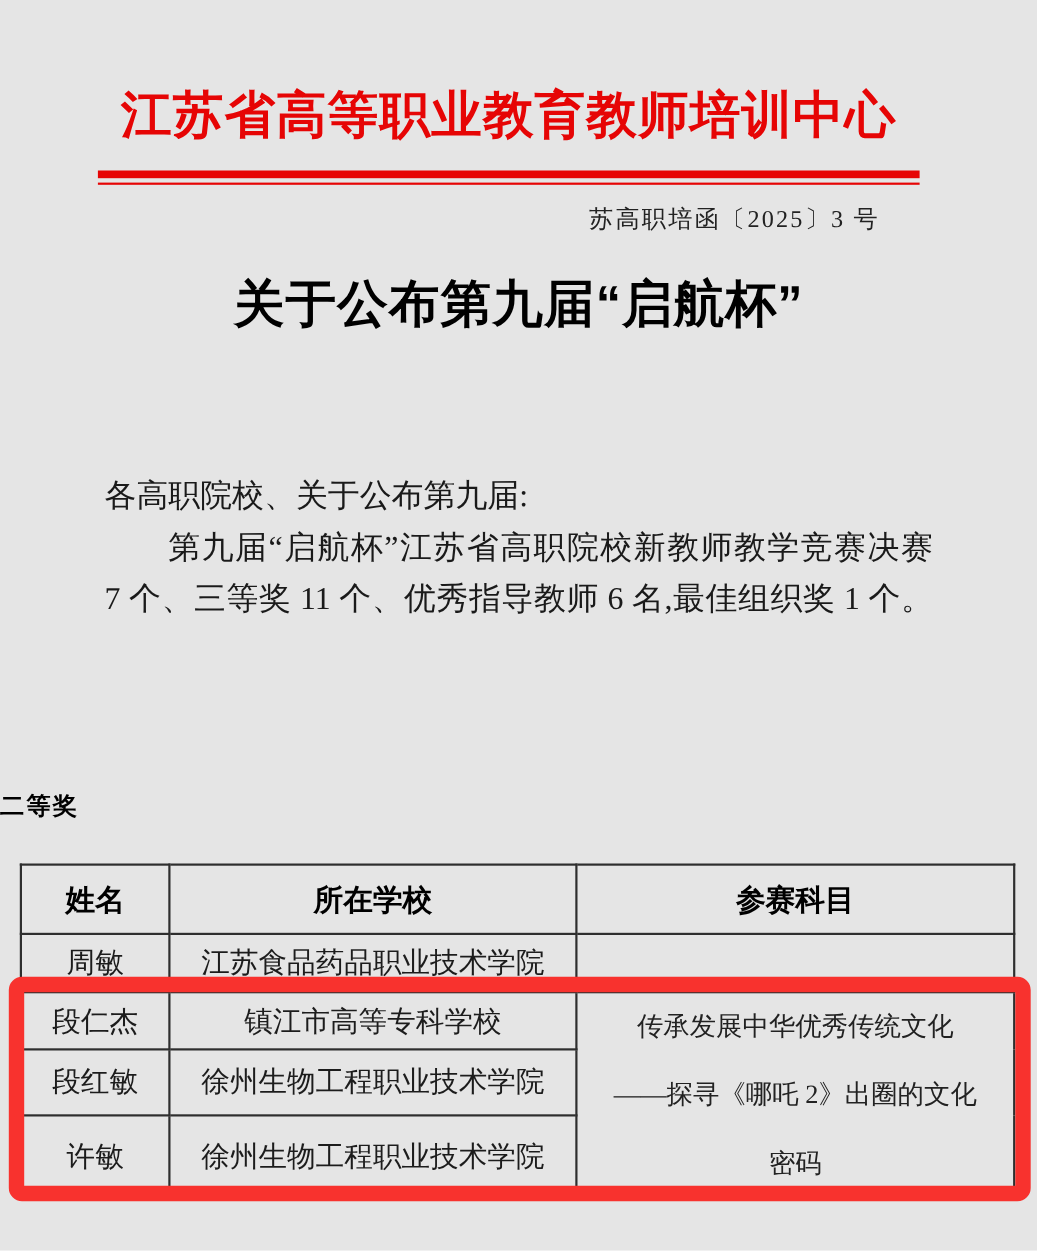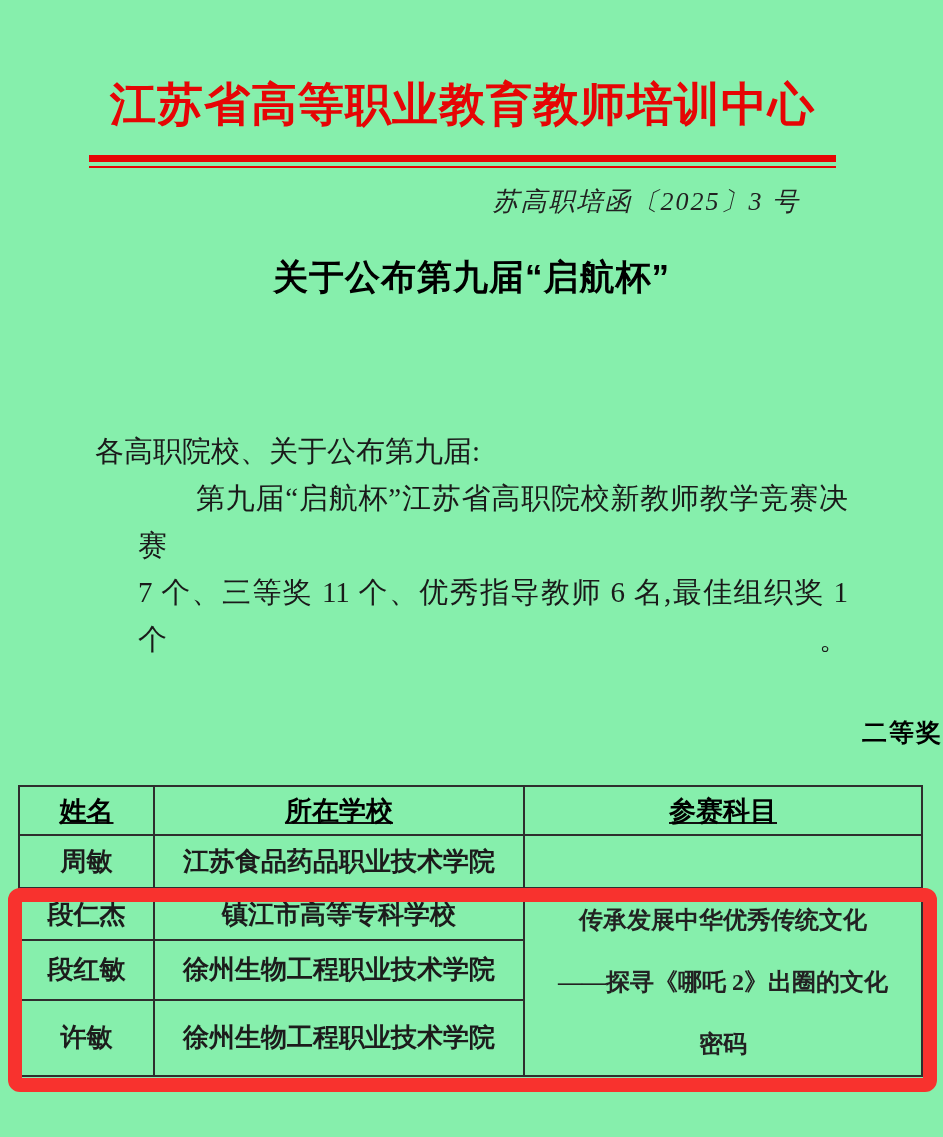--- a/index.html
+++ b/index.html
@@ -6,21 +6,21 @@
     --red-text: #e60505;
     --red-box: #f8322e;
     --table-border: #2e2e2e;
   }
   * { margin: 0; padding: 0; box-sizing: border-box; }
   html, body { background: #ffffff; }
   .page {
     position: relative;
     width: 943px;
     height: 1137px;
-    background: #86efac;
+    background: #e5e5e5;
     overflow: hidden;
     font-family: "Liberation Serif", "DejaVu Serif", serif;
     color: #111;
   }
 
   
   .org-title {
     position: absolute;
     top: 74px; left: 89px; width: 747px;
     text-align: center;
@@ -37,64 +37,62 @@
     background: var(--red-text);
   }
   .rule-thin {
     position: absolute;
     top: 166px; left: 89px; width: 747px; height: 2px;
     background: var(--red-text);
   }
   .doc-number {
     position: absolute;
     top: 184px; right: 143px;
-    font-size: 26px;
+    font-size: 22px;
     letter-spacing: 2px;
     color: #222;
     white-space: nowrap;
-    font-style: italic;
   }
 
   
   .notice-title {
     position: absolute;
     top: 248px; left: 0; width: 943px;
     text-align: center;
     font-family: "Liberation Sans", "DejaVu Sans", sans-serif;
     font-weight: 700;
-    font-size: 35px;
+    font-size: 46px;
     line-height: 57px;
     letter-spacing: 1px;
     color: #000;
   }
 
   
   .body-block {
     position: absolute;
     top: 428px; left: 95px; width: 753px;
     font-size: 29px;
     line-height: 47px;
     color: #1a1a1a;
   }
   .body-line { white-space: nowrap; }
   .body-line.just {
     white-space: normal;
     text-align: justify;
     text-align-last: justify;
-    margin-left: 43px;
   }
   .body-line.indent { text-indent: 2em; }
 
   
   .section-heading {
     position: absolute;
     top: 708px; left: 0; width: 943px;
-    text-align: right;
-    font-weight: 700;
-    font-size: 25px;
+    text-align: left;
+    font-weight: 700;
+    font-size: 22px;
     line-height: 50px;
     letter-spacing: 2px;
     color: #000;
   }
 
   
   .award-table {
     position: absolute;
     top: 785px; left: 18px; width: 903px;
     border-collapse: collapse;
@@ -111,23 +109,22 @@
   }
   .award-table th {
     font-family: "Liberation Sans", "DejaVu Sans", sans-serif;
     font-weight: 700;
     font-size: 27px;
     color: #000;
   }
   .award-table td {
     font-size: 26px;
     color: #1c1c1c;
-    font-weight: bold;
-  }
-  tr.rh { height: 49px; text-decoration: underline; }
+  }
+  tr.rh { height: 63px; }
   tr.r1 { height: 53px; }
   tr.r2 { height: 52px; }
   tr.r3 { height: 59px; }
   tr.r4 { height: 76px; }
   td.subject-cell {
     font-size: 24px;
     line-height: 62px;
     color: #222;
   }
 

